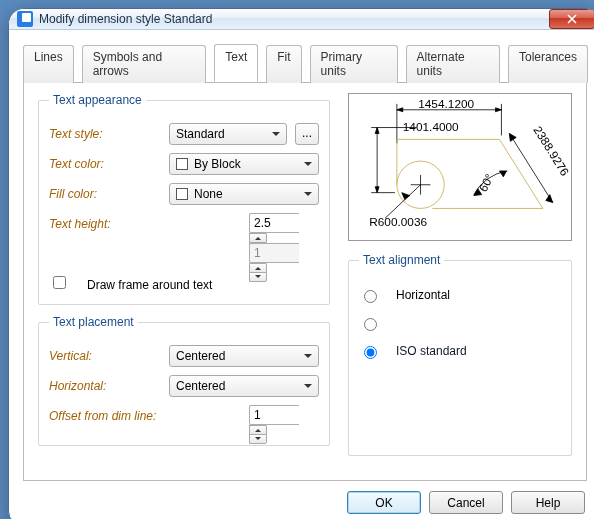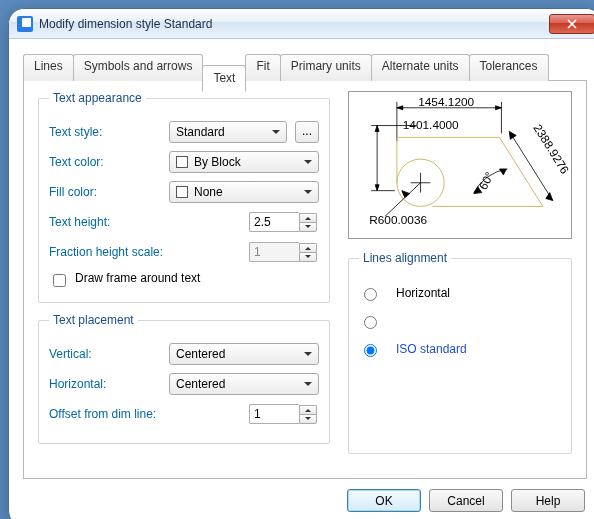--- a/index.html
+++ b/index.html
@@ -18,81 +18,81 @@
   .titlebar .app-icon::after { content:""; position:absolute; inset:2px 2px 5px 5px; background:#fff; border-radius:1px; }
   .title-text { flex:1; color:#1b2e45; }
   .close-btn {
     width:46px; height:20px; margin-right:6px;
     background:linear-gradient(#e79a90,#d9604e 45%,#c53a24 46%,#dc6a54);
     border:1px solid #8a2c1d; border-radius:3px; display:flex; align-items:center; justify-content:center;
     color:#fff; font-weight:bold; cursor:pointer;
   }
   .close-btn svg { width:10px; height:10px; }
   .body { flex:1; padding:14px 14px 0 14px; background:#fff; position:relative; }
-  .tabs { display:flex; border-bottom:1px solid #b9b9b9; margin-bottom:0; }
+  .tabs { display:flex; border-bottom:1px solid #b9b9b9; margin-bottom:0;gap:9px; }
   .tab {
     padding:4px 10px 5px; border:1px solid #b9b9b9; border-bottom:none;
     background:linear-gradient(#fcfcfc,#ececec); margin-right:-1px; border-radius:3px 3px 0 0;
     color:#333; cursor:pointer; position:relative; top:1px;
   }
   .tab.active {
-    background:#fff; border-bottom:1px solid #fff; z-index:2; top:12px; padding-top:5px; padding-bottom:6px;
+    background:#fff; border-bottom:1px solid #fff; z-index:2; top:0; padding-top:5px; padding-bottom:6px;
   }
   .tabpage {
     border:1px solid #b9b9b9; border-top:none; padding:10px 14px 14px 14px;
     height:398px; position:relative;
   }
   .cols { display:flex; gap:18px; height:100%; }
   .leftcol { flex:1; min-width:0; }
   .rightcol { width:224px; display:flex; flex-direction:column; }
   fieldset { border:1px solid #d6d6d6; border-radius:2px; margin:0 0 10px 0; padding:8px 10px 10px 10px; }
   legend { color:#1a4e8a; padding:0 4px; }
   .row { display:flex; align-items:center; margin:8px 0; gap:8px; }
-  .row label.lbl { width:112px; color:#0369a1; }
+  .row label.lbl { width:112px; color:#a16207;font-style:italic; }
   .sel {
     flex:1; height:22px; border:1px solid #a9a9a9; border-radius:3px;
     background:linear-gradient(#fdfdfd,#ebebeb); display:flex; align-items:center; padding:0 18px 0 6px;
     position:relative; cursor:pointer;
   }
   .sel::after {
     content:""; position:absolute; right:6px; top:50%; margin-top:-2px;
     border:4px solid transparent; border-top-color:#333;
   }
   .swatch { width:12px; height:12px; border:1px solid #555; margin-right:6px; background:#fff; }
   .ellips {
     width:24px; height:22px; border:1px solid #a9a9a9; border-radius:3px;
     background:linear-gradient(#fdfdfd,#ebebeb); text-align:center; line-height:18px; cursor:pointer;
   }
-  .spin { display:flex; align-items:center; width:70px; height:22px; }
+  .spin { display:flex; align-items:flex-start; width:70px; height:22px;flex-direction:column; }
   .spin input {
     width:50px; border:1px solid #abadb3; border-right:none; padding:2px 4px;
     border-radius:2px 0 0 2px; outline:none;
   }
   .spinbtns { width:18px; display:flex; flex-direction:column; }
   .spinbtns div {
     flex:1; border:1px solid #a9a9a9; background:linear-gradient(#fdfdfd,#e8e8e8);
     display:flex; align-items:center; justify-content:center; cursor:pointer;
   }
   .spinbtns div:first-child { border-radius:0 2px 0 0; border-bottom:none; }
   .spinbtns div:last-child { border-radius:0 0 2px 0; }
   .spinbtns div::before { content:""; border:3px solid transparent; }
   .spinbtns div:first-child::before { border-bottom-color:#333; margin-bottom:2px; }
   .spinbtns div:last-child::before { border-top-color:#333; margin-top:2px; }
   .spin.disabled input { color:#888; background:#f4f4f4; }
-  .chk { display:flex; align-items:flex-start; gap:6px; margin:6px 0 2px 0; }
+  .chk { display:flex; align-items:flex-end; gap:18px; margin:6px 0 2px 0; }
   .chk input { width:13px; height:13px; }
   .preview {
     border:1px solid #9a9a9a; background:#fff; height:148px; width:100%;
     position:relative; margin-bottom:12px;
   }
   .preview svg { width:100%; height:100%; }
   fieldset.align { flex:1; }
   .radio-row { display:flex; align-items:center; gap:16px; margin:12px 0; }
   .radio-row input { width:13px; height:13px; }
-  .radio-row.sel-r label { color:#1d4ed8; }
+  .radio-row.sel-r label { color:#0f172a; }
   .footer {
     padding:10px 16px 14px; display:flex; justify-content:flex-end; gap:8px;
   }
   .btn {
     min-width:74px; height:23px; border:1px solid #8b8b8b; border-radius:3px;
     background:linear-gradient(#fafafa,#e3e3e3); cursor:pointer; padding:0 8px;
   }
   .btn.default {
     border:1px solid #3c7fb1; box-shadow:0 0 0 1px #a8d8f0 inset;
     background:linear-gradient(#f4fafe,#d6ecf9);
@@ -161,21 +161,20 @@
               <div class="spin">
                 <input value="2.5" style="">
                 <div class="spinbtns">
                     <div></div>
                     <div></div>
                   </div>
               </div>
             </div>
 
             <div class="row">
-              <label class="lbl" style="width:140px">Fraction height scale:</label>
               <div style="flex:1"></div>
               <div class="spin disabled">
                 <input disabled="" value="1" style="">
                 <div class="spinbtns">
                     <div></div>
                     <div></div>
                   </div>
               </div>
             </div>
 
@@ -252,21 +251,21 @@
               </g>
               <text x="92" y="14" font-size="9" font-family="Arial" fill="#000" text-anchor="middle">1454.1200</text>
               <text x="48" y="38" font-size="9" font-family="Arial" fill="#000">1401.4000</text>
               <text x="195" y="60" font-size="9" font-family="Arial" fill="#000" transform="rotate(58 195 60)" text-anchor="middle">2388.9276</text>
               <text x="14" y="134" font-size="9" font-family="Arial" fill="#000">R600.0036</text>
               <text x="132" y="100" font-size="9" font-family="Arial" fill="#000" transform="rotate(-62 132 100)">60°</text>
             </svg>
           </div>
 
           <fieldset class="align">
-            <legend>Lines alignment</legend>
+            <legend>Text alignment</legend>
             <div class="radio-row">
               <input type="radio" name="align" style="">
               <label>Horizontal</label>
             </div>
             <div class="radio-row">
               <input type="radio" name="align" style="">
             </div>
             <div class="radio-row sel-r">
               <input type="radio" name="align" checked="" style="">
               <label>ISO standard</label>

